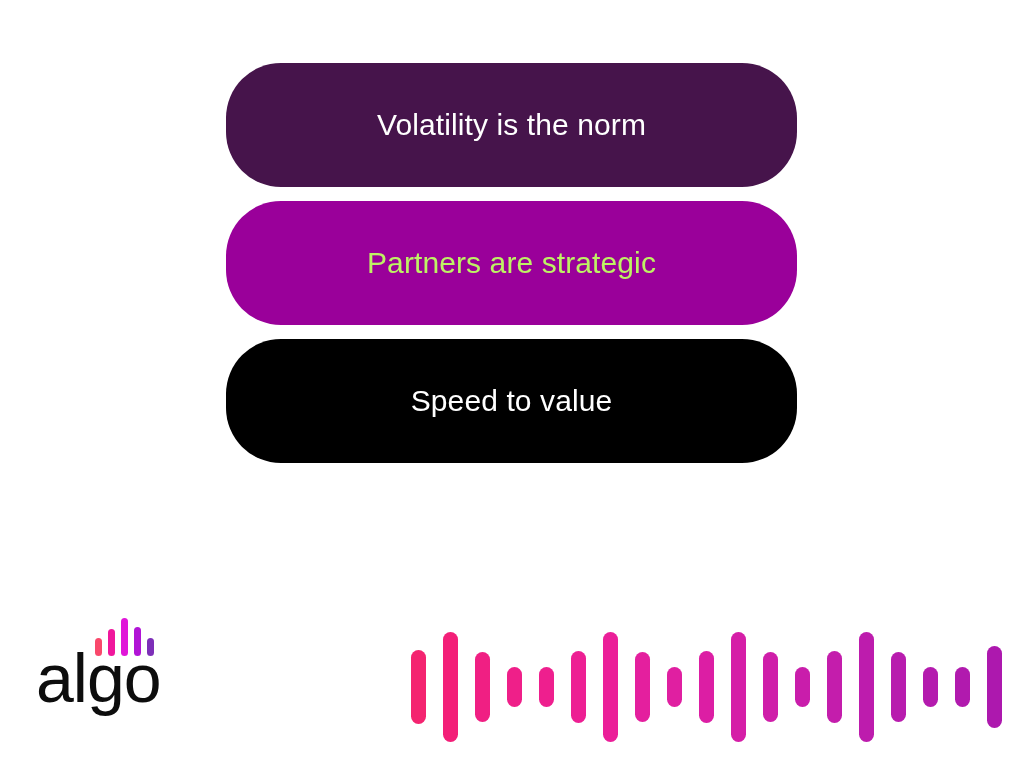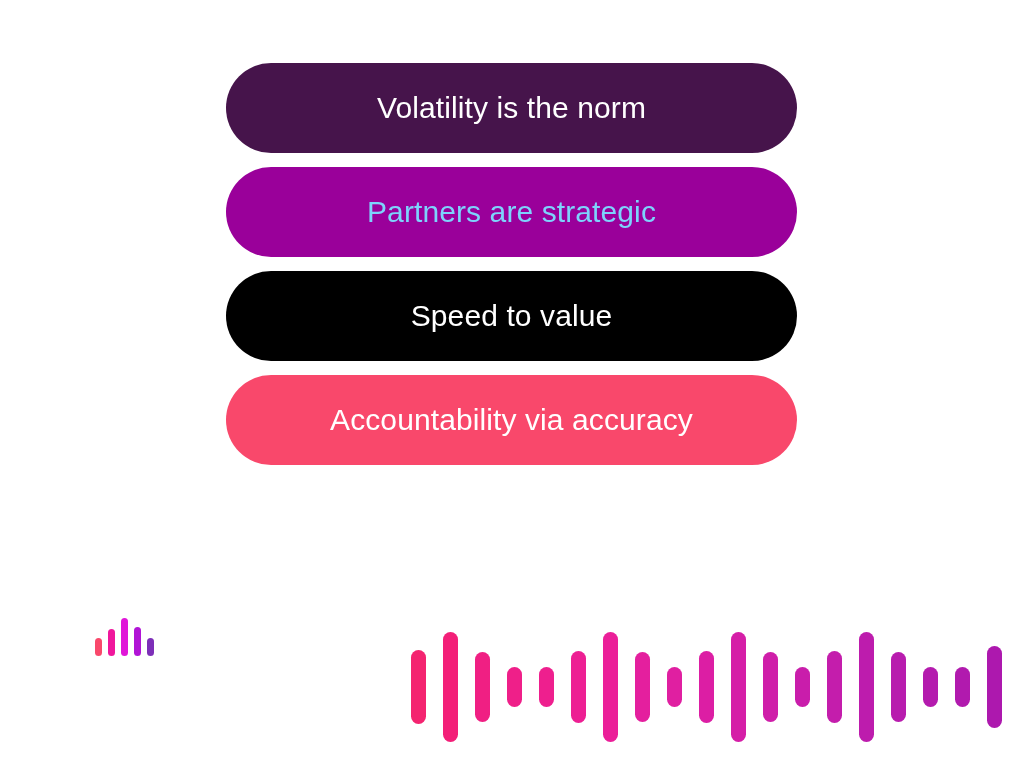--- a/index.html
+++ b/index.html
@@ -26,21 +26,21 @@
 
   
   .pill-stack {
     position: absolute;
     left: 226px;
     top: 63px;
     width: 571px;
   }
   .pill {
     width: 571px;
-    height: 90px;
+    height: 124px;
     border-radius: 55px;
     display: flex;
     align-items: center;
     justify-content: center;
     margin-bottom: 14px;
     box-sizing: border-box;
   }
   .pill-label {
     color: #ffffff;
     font-size: 30px;
@@ -103,41 +103,39 @@
 
 <div class="slide">
 
   <div class="pill-stack">
 
     <div class="pill" style="background: rgb(70, 20, 75);">
       <span class="pill-label" style="color: rgb(255, 255, 255);">Volatility is the norm</span>
     </div>
 
     <div class="pill" style="background: rgb(154, 0, 154);">
-      <span class="pill-label" style="color: #7dd3fc;">Partners are strategic</span>
+      <span class="pill-label" style="color: #bef264;">Partners are strategic</span>
     </div>
 
     <div class="pill" style="background: #000000;">
       <span class="pill-label" style="color: rgb(255, 255, 255);">Speed to value</span>
     </div>
 
-    <div class="pill" style="background: rgb(249, 72, 107);">
-      <span class="pill-label" style="color: rgb(255, 255, 255);">Accountability via accuracy</span>
-    </div>
 
   </div>
 
   <div class="logo">
     <div class="logo-wave">
         <div class="logo-bar" style="left: 0px; height: 18px; background: rgb(249, 72, 107);"></div>
         <div class="logo-bar" style="left: 13px; height: 27px; background: rgb(240, 23, 156);"></div>
         <div class="logo-bar" style="left: 26px; height: 38px; background: rgb(224, 22, 216);"></div>
         <div class="logo-bar" style="left: 39px; height: 29px; background: rgb(177, 20, 214);"></div>
         <div class="logo-bar" style="left: 52px; height: 18px; background: rgb(125, 47, 184);"></div>
       </div>
+    <div class="logo-word" style="color: rgb(13, 13, 13);">algo</div>
   </div>
 
   <div class="waveform">
       <div class="wave-bar" style="left: 0px; width: 15px; height: 74px; top: 22px; background: rgb(244, 36, 112);"></div>
       <div class="wave-bar" style="left: 32px; width: 15px; height: 110px; top: 4px; background: rgb(243, 31, 120);"></div>
       <div class="wave-bar" style="left: 64px; width: 15px; height: 70px; top: 24px; background: rgb(240, 31, 131);"></div>
       <div class="wave-bar" style="left: 96px; width: 15px; height: 40px; top: 39px; background: rgb(239, 31, 137);"></div>
       <div class="wave-bar" style="left: 128px; width: 15px; height: 40px; top: 39px; background: rgb(238, 31, 142);"></div>
       <div class="wave-bar" style="left: 160px; width: 15px; height: 72px; top: 23px; background: rgb(237, 31, 147);"></div>
       <div class="wave-bar" style="left: 192px; width: 15px; height: 110px; top: 4px; background: rgb(235, 31, 153);"></div>

